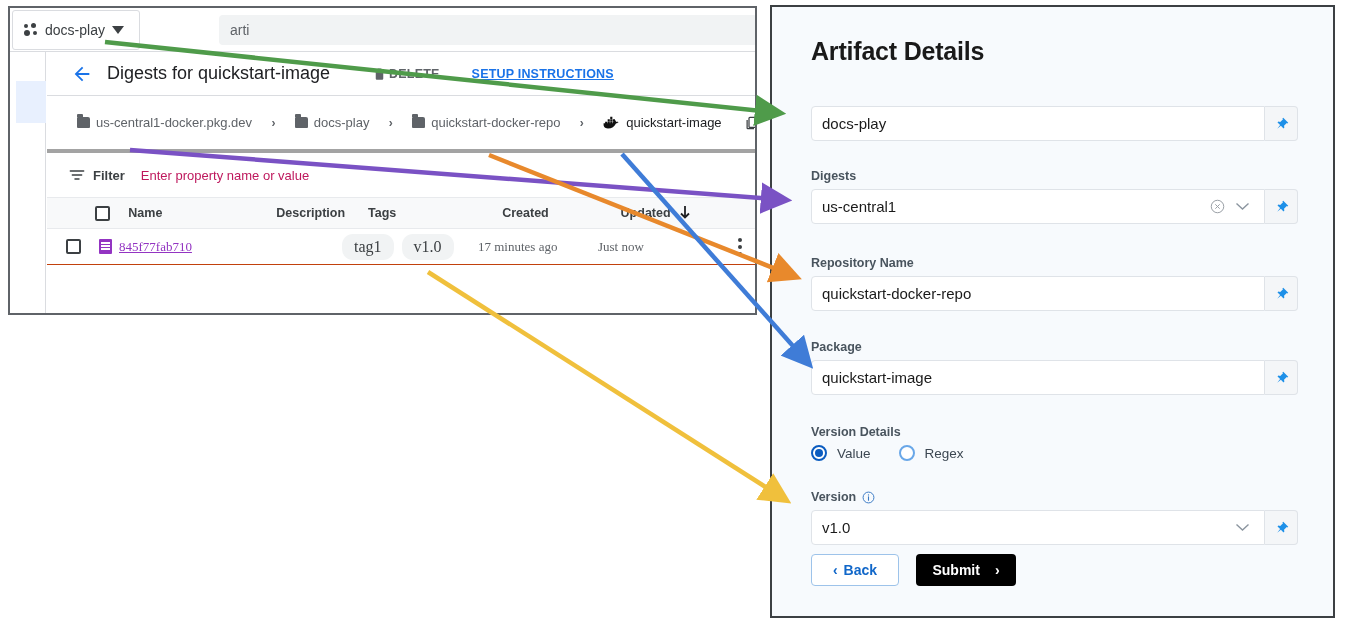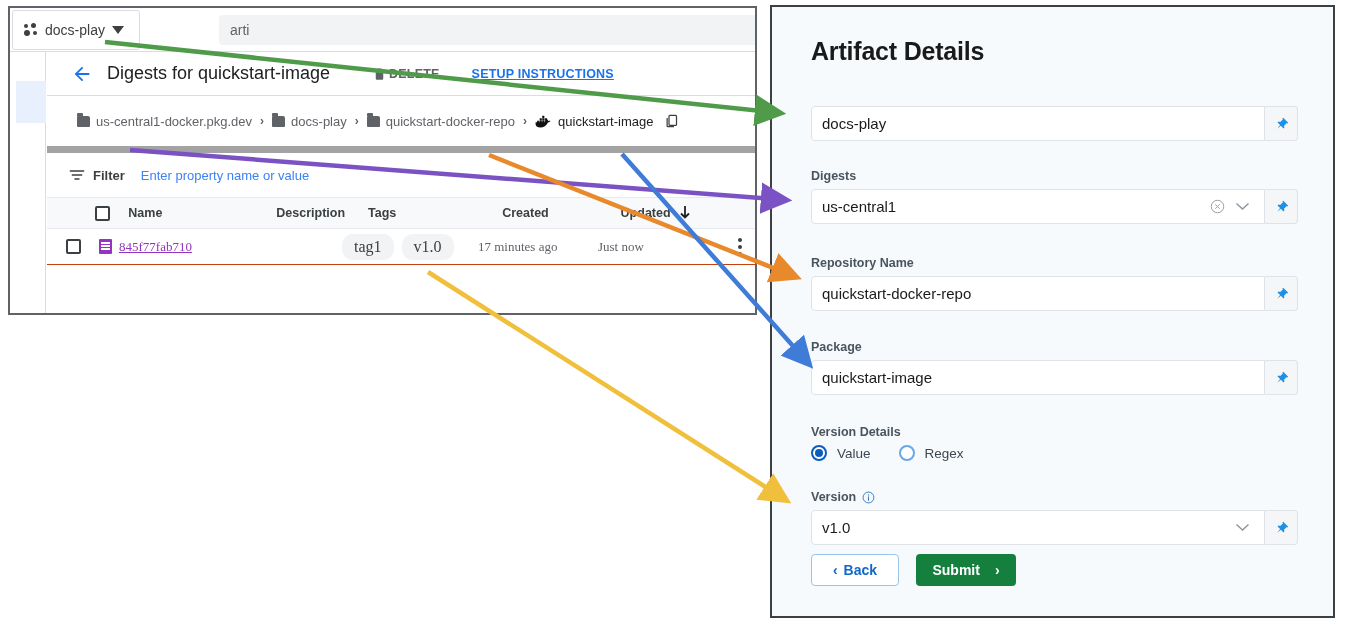--- a/index.html
+++ b/index.html
@@ -154,25 +154,26 @@
     letter-spacing: .2px;
     white-space: nowrap;
     cursor: pointer;
   }
 
   
   #breadcrumb {
     position: absolute;
     left: 37px; top: 88px;
     width: 712px; height: 57px;
-    border-bottom: 7px solid #a3a3a3;
+    border-bottom: 4px solid #a3a3a3;
     box-sizing: border-box;
     display: flex;
     align-items: center;
     padding-left: 30px;
+    justify-content: space-between;
   }
   .crumb {
     display: flex;
     align-items: center;
     gap: 6px;
     font-size: 13px;
     color: #5f6368;
     white-space: nowrap;
     cursor: pointer;
   }
@@ -215,21 +216,21 @@
   #filter-icon { width: 16px; height: 12px; flex: 0 0 16px; }
   #filter-label {
     margin-left: 8px;
     font-size: 13px;
     font-weight: bold;
     color: #3c4043;
   }
   #filter-input {
     margin-left: 16px;
     font-size: 13px;
-    color: #3b82f6;
+    color: #be185d;
     cursor: text;
   }
 
   
   #table {
     position: absolute;
     left: 37px; top: 190px;
     width: 712px;
   }
   .trow {
@@ -405,21 +406,21 @@
     display: flex;
     align-items: center;
     justify-content: center;
     gap: 6px;
     cursor: pointer;
   }
   #submit-button {
     width: 100px; height: 32px;
     border: none;
     border-radius: 4px;
-    background: #15803d;
+    background: #000000;
     color: #ffffff;
     font-size: 14px;
     font-weight: bold;
     font-family: "Liberation Sans", sans-serif;
     display: flex;
     align-items: center;
     justify-content: center;
     gap: 15px;
     cursor: pointer;
   }

